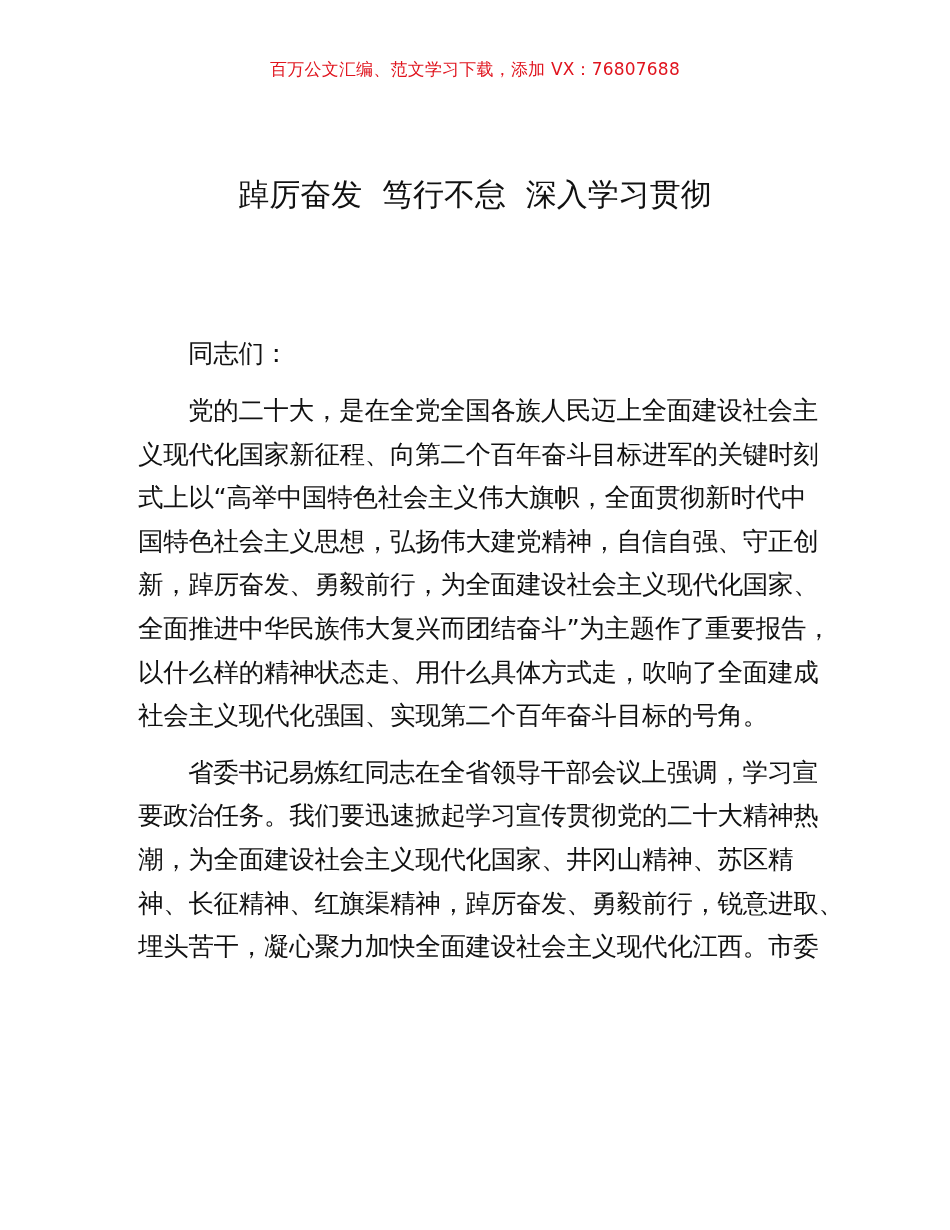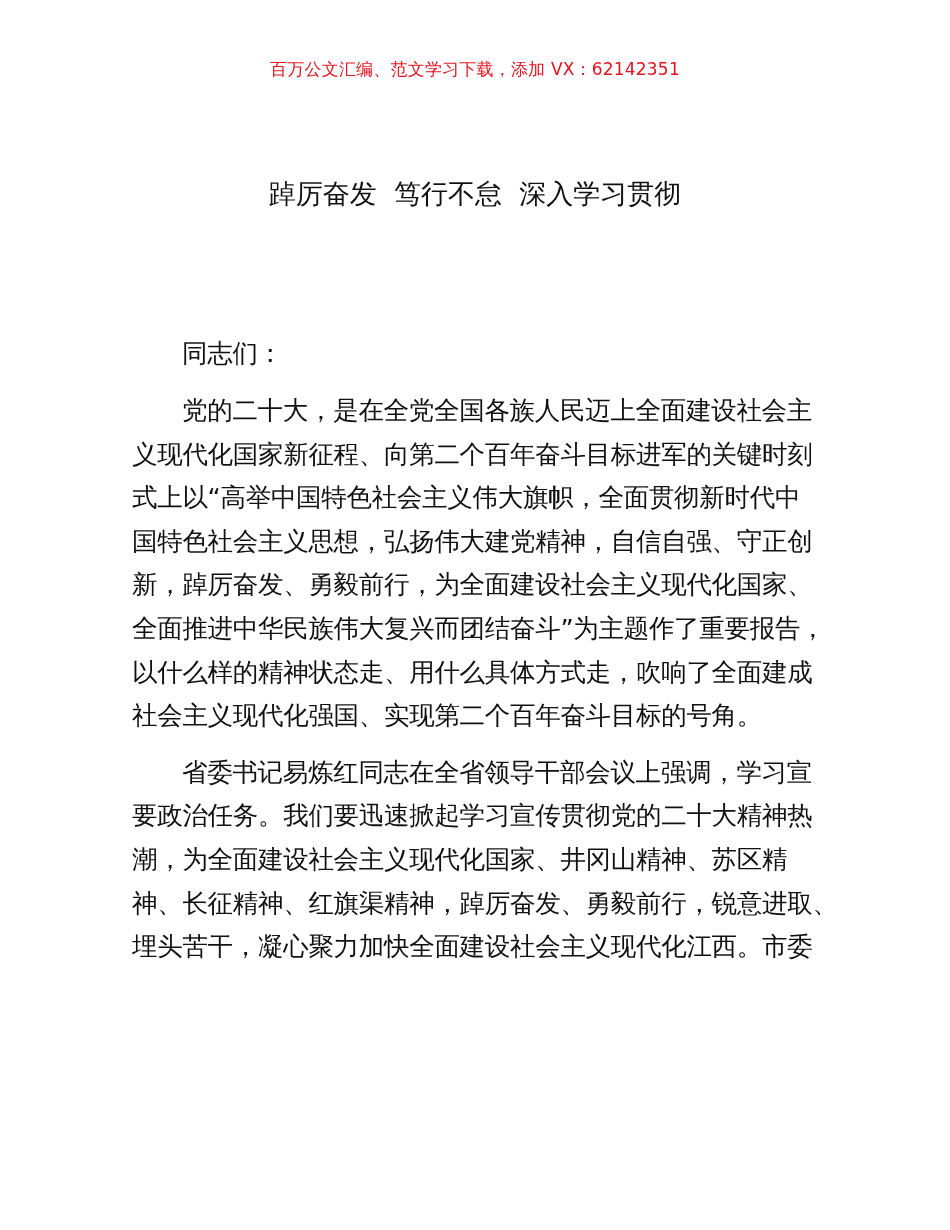--- a/index.html
+++ b/index.html
@@ -1,33 +1,33 @@
 <!DOCTYPE html>
 <html><head>
 <meta charset="utf-8">
 <style>
   html, body { margin: 0; padding: 0; background: #ffffff; }
   body { width: 950px; height: 1230px; position: relative; overflow: hidden;
          font-family: "DejaVu Sans", "Liberation Sans", sans-serif; color: #111; }
   .banner { position: absolute; top: 58px; left: 0; width: 950px; text-align: center;
             font-size: 17px; color: #e0141e; letter-spacing: 0.2px; }
   .title { position: absolute; top: 168px; left: 0; width: 950px; text-align: center;
-           font-size: 27px; line-height: 52px; color: #111; }
+           font-size: 31px; line-height: 52px; color: #111; }
   .title .t-line { display: block; white-space: pre; }
-  .content { position: absolute; left: 132px; width: 690px; top: 330px; }
+  .content { position: absolute; left: 138px; width: 690px; top: 330px; }
   .line { display: block; height: 43.6px; line-height: 43.6px; font-size: 25.5px;
           white-space: nowrap; letter-spacing: -0.3px; }
   .indent { padding-left: 50px; }
   .gap { height: 13px; }
   .salut { height: 46px; line-height: 46px; }
 </style>
 </head>
 <body>
 
-<div class="banner">百万公文汇编、范文学习下载，添加 VX：62142351</div>
+<div class="banner">百万公文汇编、范文学习下载，添加 VX：76807688</div>
 
 <div class="title">
   <span class="t-line">踔厉奋发  笃行不怠  深入学习贯彻</span>
 </div>
 
 <div class="content">
   <span class="line indent salut">同志们：</span>
   <div class="gap"></div>
 
   <div>

